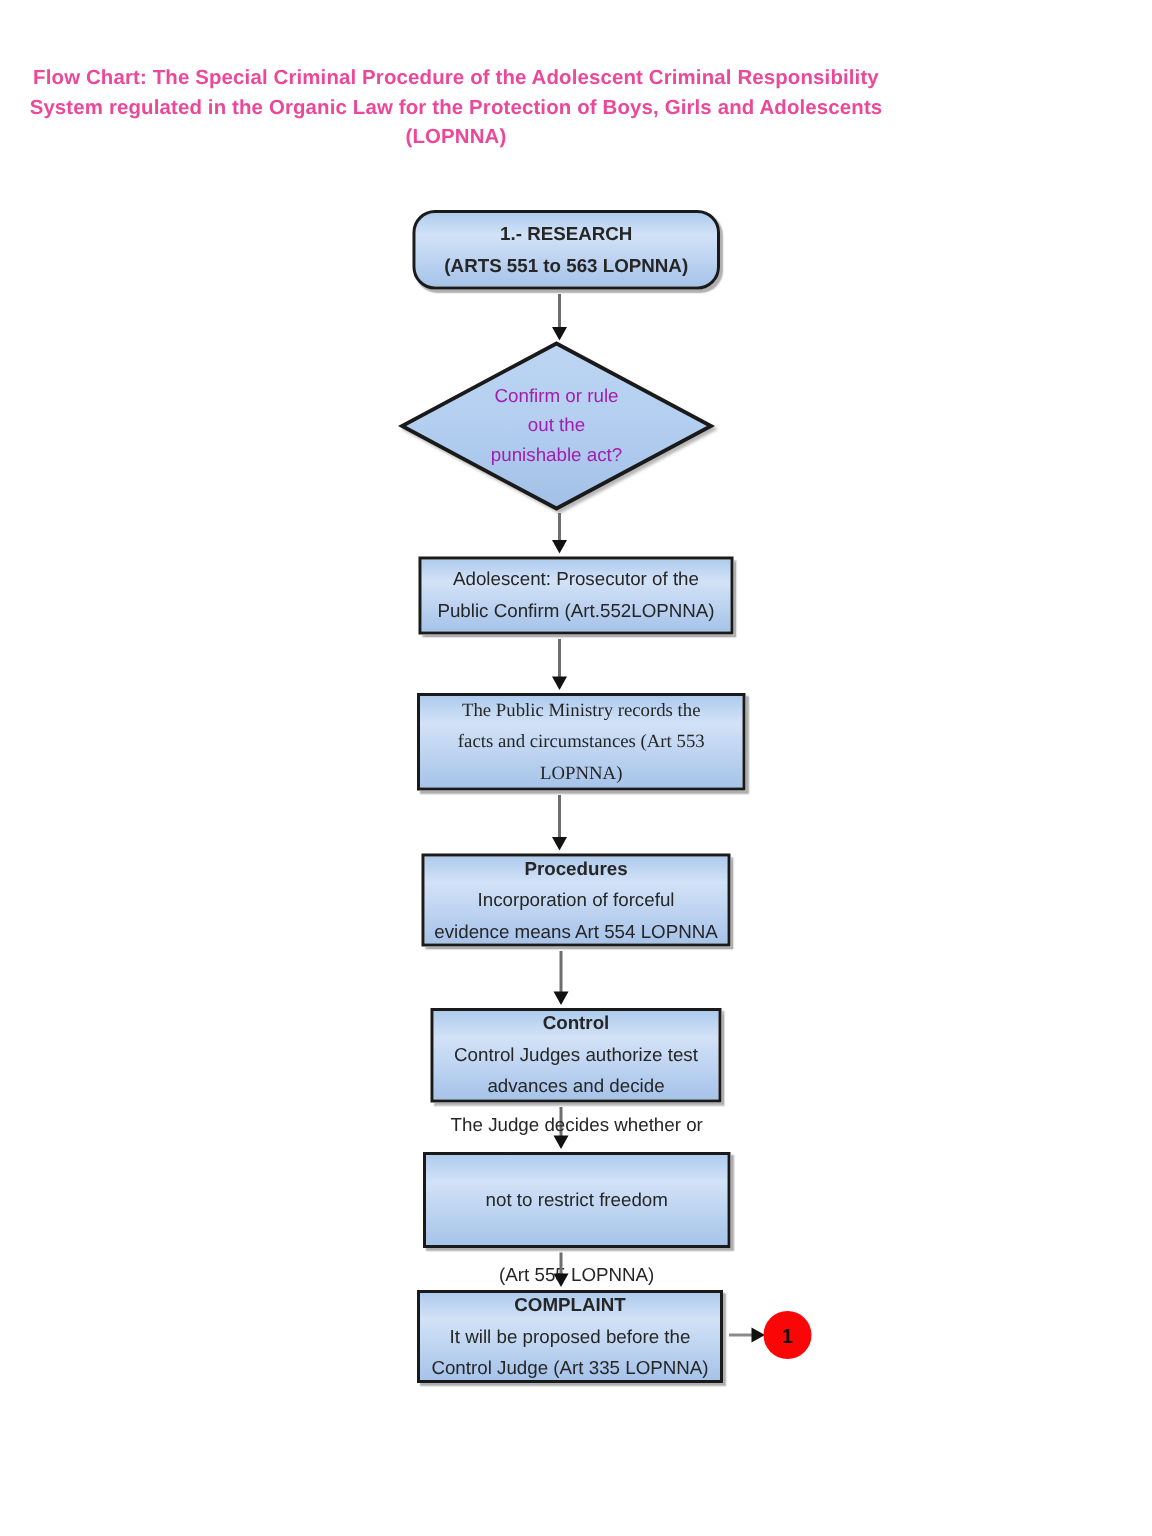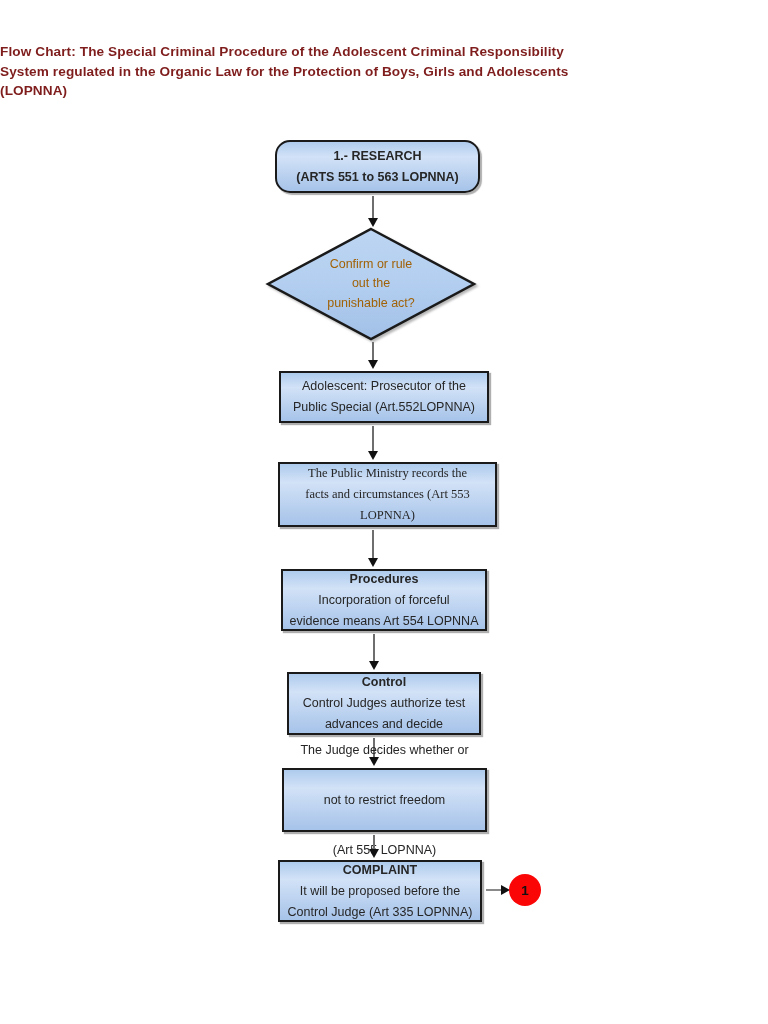--- a/index.html
+++ b/index.html
@@ -6,25 +6,25 @@
   .page{
     position:relative;
     width:768px;height:1024px;
     background:#ffffff;
     font-family:"Liberation Sans", sans-serif;
     overflow:hidden;
   }
   .title{
     position:absolute;
     top:42px;left:0;width:608px;
-    text-align:left;
+    text-align:center;
     font-weight:bold;
     font-size:13.6px;
     line-height:19.5px;
-    color:#7f1d1d;
+    color:#ec4899;
     letter-spacing:0.1px;
   }
   .node{
     position:absolute;
     box-sizing:border-box;
     border:2px solid #1a1a1a;
     background:linear-gradient(180deg,#aecbed 0%,#d2e2f7 30%,#a6c3e9 100%);
     display:flex;
     flex-direction:column;
     justify-content:center;
@@ -36,21 +36,21 @@
     box-shadow:2px 2px 1px rgba(110,110,110,0.55);
   }
   .node.rounded{border-radius:15px;border-width:2.5px;}
   .nl{white-space:nowrap;}
   .bold{font-weight:bold;}
   .diamond-wrap{position:absolute;filter:drop-shadow(2px 2px 1px rgba(110,110,110,0.5));}
   .diamond-text{
     position:absolute;
     display:flex;flex-direction:column;justify-content:center;align-items:center;
     text-align:center;
-    font-size:12.5px;line-height:19.5px;color:#a16207;
+    font-size:12.5px;line-height:19.5px;color:#a21caf;
   }
   .arrow-line-v{position:absolute;width:2px;background:#6e6e6e;}
   .arrow-line-h{position:absolute;height:2px;background:#8a8a8a;}
   .arrow-head-down{
     position:absolute;width:0;height:0;
     border-left:5px solid transparent;
     border-right:5px solid transparent;
     border-top:9px solid #111111;
   }
   .arrow-head-right{
@@ -103,21 +103,21 @@
     <div class="nl">Confirm or rule</div>
     <div class="nl">out the</div>
     <div class="nl">punishable act?</div>
   </div>
 
   <div class="arrow-line-v" style="left:372px;top:342px;height:19px;"></div>
   <div class="arrow-head-down" style="left:368px;top:360px;"></div>
 
   <div class="node" style="left:279px;top:371px;width:210px;height:52px;">
     <div class="nl">Adolescent: Prosecutor of the</div>
-    <div class="nl">Public Special (Art.552LOPNNA)</div>
+    <div class="nl">Public Confirm (Art.552LOPNNA)</div>
   </div>
 
   <div class="arrow-line-v" style="left:372px;top:426px;height:26px;"></div>
   <div class="arrow-head-down" style="left:368px;top:451px;"></div>
 
   <div class="node" style="left:278px;top:462px;width:219px;height:65px;border-width:2.5px;font-family:Liberation Serif, serif;">
     <div class="nl">The Public Ministry records the</div>
     <div class="nl">facts and circumstances (Art 553</div>
     <div class="nl">LOPNNA)</div>
   </div>

